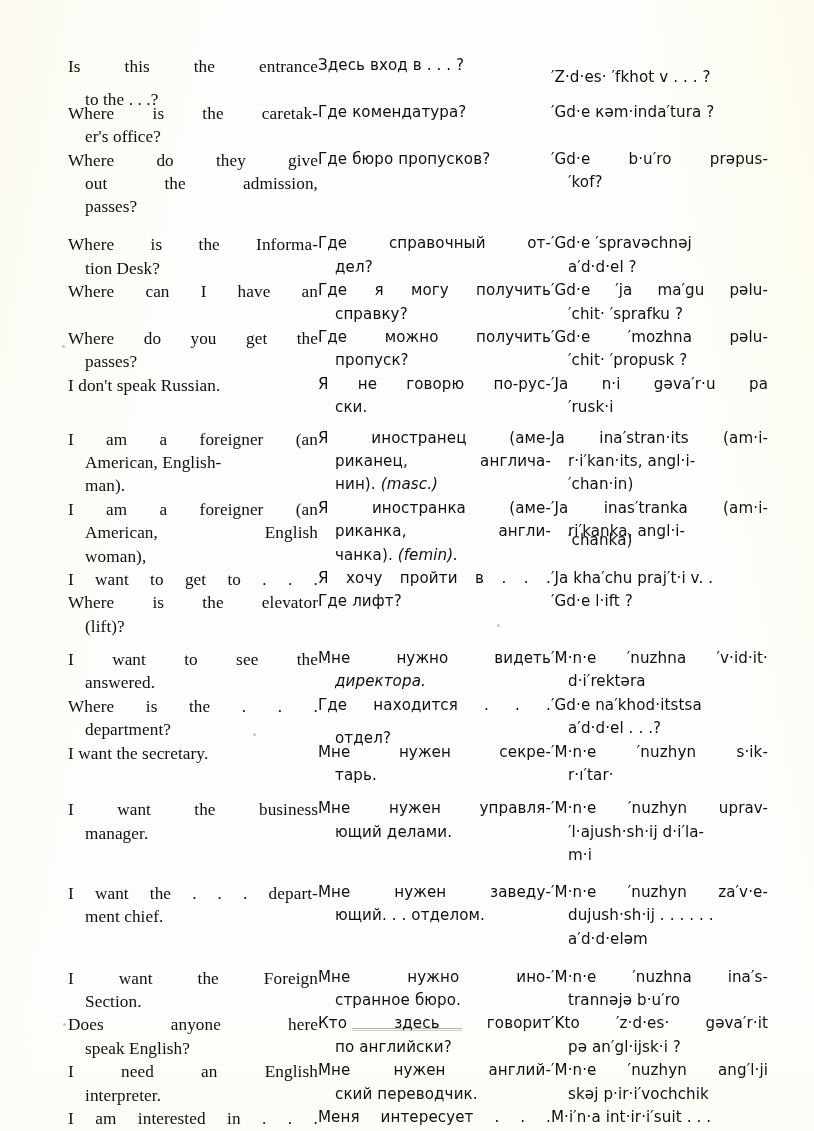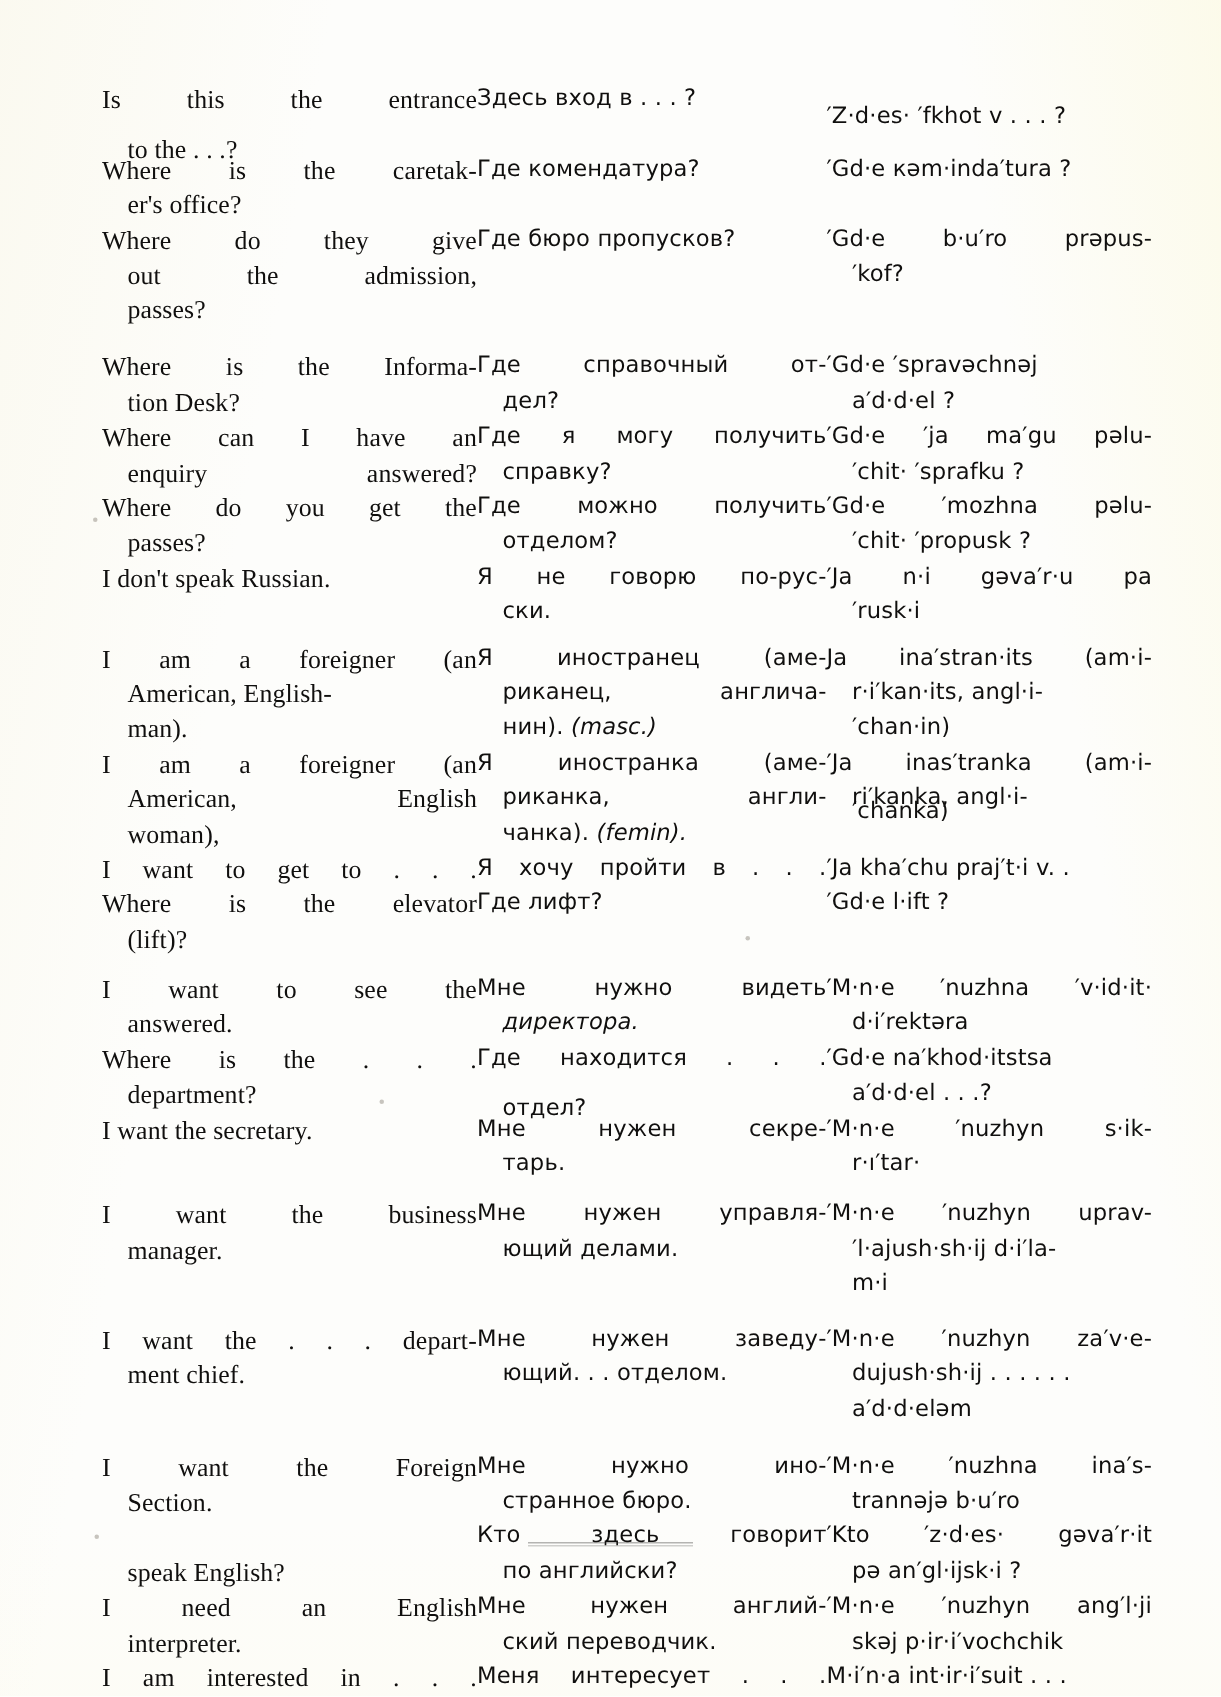--- a/index.html
+++ b/index.html
@@ -151,24 +151,20 @@
           <span>Informa-</span>
         </div>
         <div class="line" style="padding-left: 17px; top: 201.708px; left: 0px; width: auto;">tion Desk?</div>
         <div class="line spread w" style="display: flex; justify-content: space-between; white-space: normal; width: 100%; top: 225.108px; left: 0px;">
           <span>Where</span>
           <span>can</span>
           <span>I</span>
           <span>have</span>
           <span>an</span>
         </div>
-        <div class="line spread w" style="display: flex; justify-content: space-between; white-space: normal; padding-left: 17px; width: calc(100% - 17px); top: 248.508px; left: 0px;">
-          <span>enquiry</span>
-          <span>answered?</span>
-        </div>
         <div class="line spread w" style="display: flex; justify-content: space-between; white-space: normal; width: 100%; top: 271.908px; left: 0px;">
           <span>Where</span>
           <span>do</span>
           <span>you</span>
           <span>get</span>
           <span>the</span>
         </div>
         <div class="line" style="padding-left: 17px; top: 295.308px; left: 0px; width: auto;">passes?</div>
         <div class="line" style="top: 318.708px; left: 0px; width: auto;">I don't speak Russian.</div>
         <div class="line spread w" style="display: flex; justify-content: space-between; white-space: normal; width: 100%; top: 372.528px; left: 0px;">
@@ -244,20 +240,25 @@
           <span>depart-</span>
         </div>
         <div class="line" style="padding-left: 17px; top: 850.356px; left: 0px; width: auto;">ment chief.</div>
         <div class="line spread w" style="display: flex; justify-content: space-between; white-space: normal; width: 100%; top: 911.664px; left: 0px;">
           <span>I</span>
           <span>want</span>
           <span>the</span>
           <span>Foreign</span>
         </div>
         <div class="line" style="padding-left: 17px; top: 935.064px; left: 0px; width: auto;">Section.</div>
+        <div class="line spread w" style="display: flex; justify-content: space-between; white-space: normal; width: 100%; top: 958.464px; left: 0px;">
+          <span>Does</span>
+          <span>anyone</span>
+          <span>here</span>
+        </div>
         <div class="line" style="padding-left: 17px; top: 981.864px; left: 0px; width: auto;">speak English?</div>
         <div class="line spread w" style="display: flex; justify-content: space-between; white-space: normal; width: 100%; top: 1005.26px; left: 0px;">
           <span>I</span>
           <span>need</span>
           <span>an</span>
           <span>English</span>
         </div>
         <div class="line" style="padding-left: 17px; top: 1028.66px; left: 0px; width: auto;">interpreter.</div>
         <div class="line spread w" style="display: flex; justify-content: space-between; white-space: normal; width: 100%; top: 1052.06px; left: 0px;">
           <span>I</span>
@@ -284,21 +285,21 @@
           <span>я</span>
           <span>могу</span>
           <span>получить</span>
         </div>
         <div class="line" style="padding-left: 17px; top: 248.508px; left: 0px; width: auto;">справку?</div>
         <div class="line spread w" style="display: flex; justify-content: space-between; white-space: normal; width: 100%; top: 271.908px; left: 0px;">
           <span>Где</span>
           <span>можно</span>
           <span>получить</span>
         </div>
-        <div class="line" style="padding-left: 17px; top: 295.308px; left: 0px; width: auto;">отделом?</div>
+        <div class="line" style="padding-left: 17px; top: 295.308px; left: 0px; width: auto;">пропуск?</div>
         <div class="line spread w" style="display: flex; justify-content: space-between; white-space: normal; width: 100%; top: 318.708px; left: 0px;">
           <span>Я</span>
           <span>не</span>
           <span>говорю</span>
           <span>по-рус-</span>
         </div>
         <div class="line" style="padding-left: 17px; top: 342.108px; left: 0px; width: auto;">ски.</div>
         <div class="line spread w" style="display: flex; justify-content: space-between; white-space: normal; width: 100%; top: 372.528px; left: 0px;">
           <span>Я</span>
           <span>иностранец</span>

